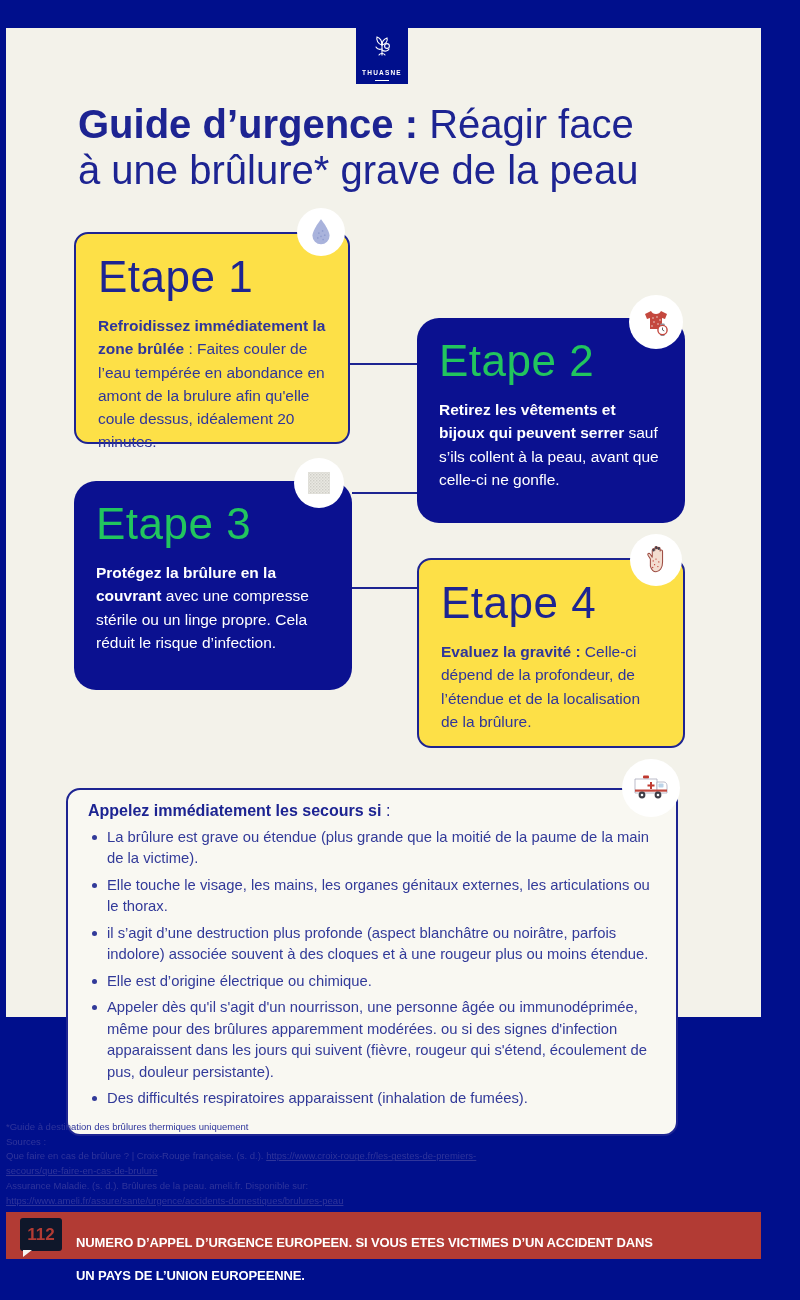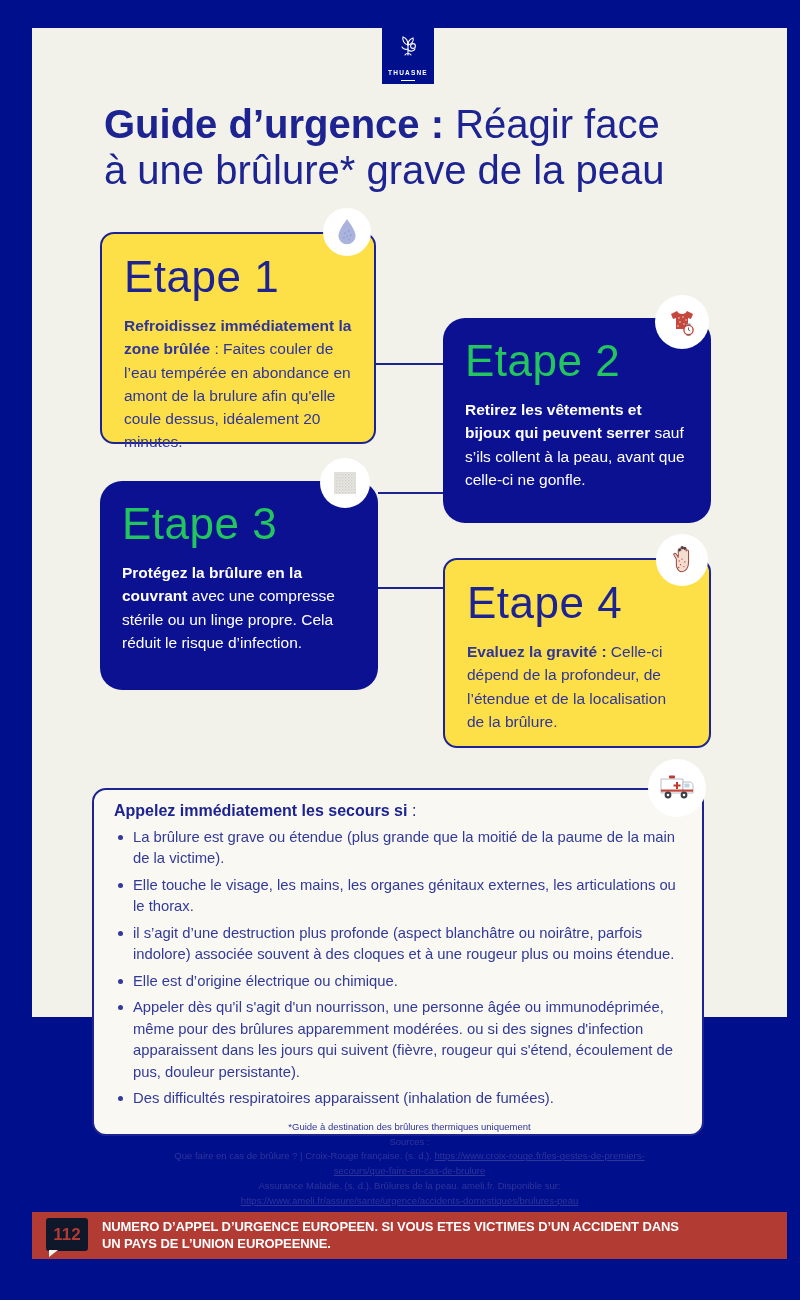--- a/index.html
+++ b/index.html
@@ -1,18 +1,18 @@
 <!DOCTYPE html>
 <html><head>
 <meta charset="utf-8">
 <style>
   * { margin:0; padding:0; box-sizing:border-box; }
   body { font-family:"Liberation Sans", sans-serif; }
   .page { position:relative; width:800px; height:1300px; background:#000f8c; overflow:hidden; }
-  .inner { position:absolute; left:32px; top:28px; width:755px; height:989px; background:#f3f2ea; }
+  .inner { position:absolute; left:6px; top:28px; width:755px; height:989px; background:#f3f2ea; }
 
   
   .logo { position:absolute; left:350px; top:0; width:52px; height:56px; background:#000f8c;
           display:flex; flex-direction:column; align-items:center; justify-content:flex-start; padding-top:5px; }
   .brand { color:#fff; font-size:6.5px; font-weight:700; letter-spacing:1.2px; margin-top:2px; }
   .brand-rule { width:14px; height:1px; background:#fff; margin-top:4px; }
 
   
   .title { position:absolute; left:72px; top:74px; width:660px; color:#1d2492; font-size:40px; line-height:1.14; }
   .title b { font-weight:700; }
@@ -51,34 +51,34 @@
                background:#f9f8f2; border:2px solid #1d2492; border-radius:14px;
                padding:12px 20px 20px 12px; color:#323a99; }
   .emergency-heading { font-size:16px; color:#1d2492; padding-left:8px; }
   .emergency-heading b { font-weight:700; }
   .emergency ul { list-style:none; margin-top:7px; }
   .emergency li { position:relative; padding-left:27px; font-size:14.8px; line-height:1.45; margin-bottom:5px; }
   .emergency li::before { content:""; position:absolute; left:12px; top:8px; width:5px; height:5px;
                           border-radius:50%; background:#323a99; }
 
   
-  .footnotes { position:absolute; left:0; top:1092px; width:755px; text-align:center;
+  .footnotes { position:absolute; left:0; top:1092px; width:755px; text-align:left;
                font-size:9.5px; line-height:1.55; color:#2f359b; }
   .src-link { text-decoration:underline; color:#2f359b; cursor:pointer; }
 
   
   .banner { position:absolute; left:0; top:1184px; width:755px; height:47px; background:#b23b34; }
   .bubble { position:absolute; left:14px; top:6px; width:42px; height:33px; background:#0f172a;
             border-radius:3px; display:flex; align-items:center; justify-content:center;
             color:#b23b34; font-size:17px; font-weight:700; }
   .bubble::after { content:""; position:absolute; left:3px; bottom:-6px; width:0; height:0;
                    border-left:9px solid #f7f6f0; border-bottom:7px solid transparent; }
   .banner-text { position:absolute; left:70px; top:7px; color:#fff; font-weight:700;
                  font-size:13px; line-height:1.3; letter-spacing:-0.1px; }
-  .banner-text div { white-space:nowrap; }
+  .banner-text div { white-space:nowrap;margin-top:16px; }
 </style>
 </head>
 <body>
 
 <div class="page">
   <div class="inner">
 
     <div class="logo">
       <span>
         <svg width="30" height="30" viewBox="0 0 30 30" fill="none" stroke="#ffffff" stroke-width="1.1" stroke-linecap="round">

